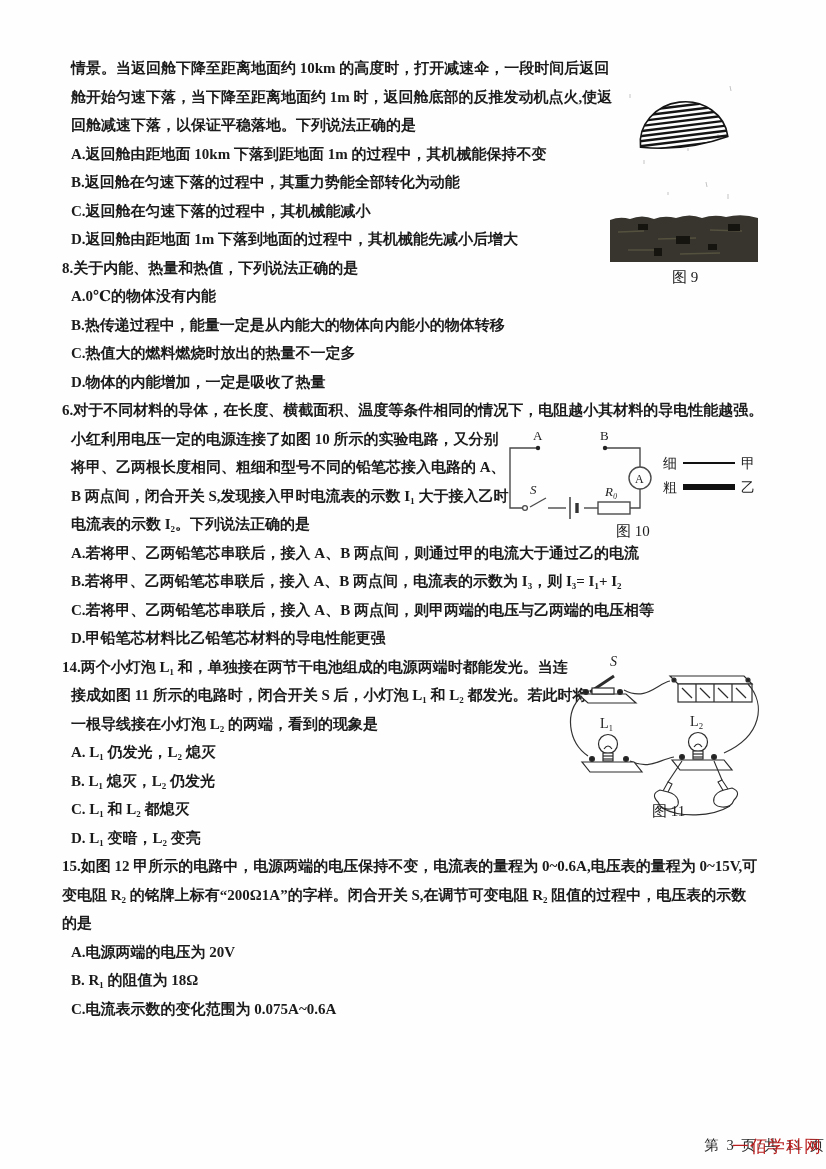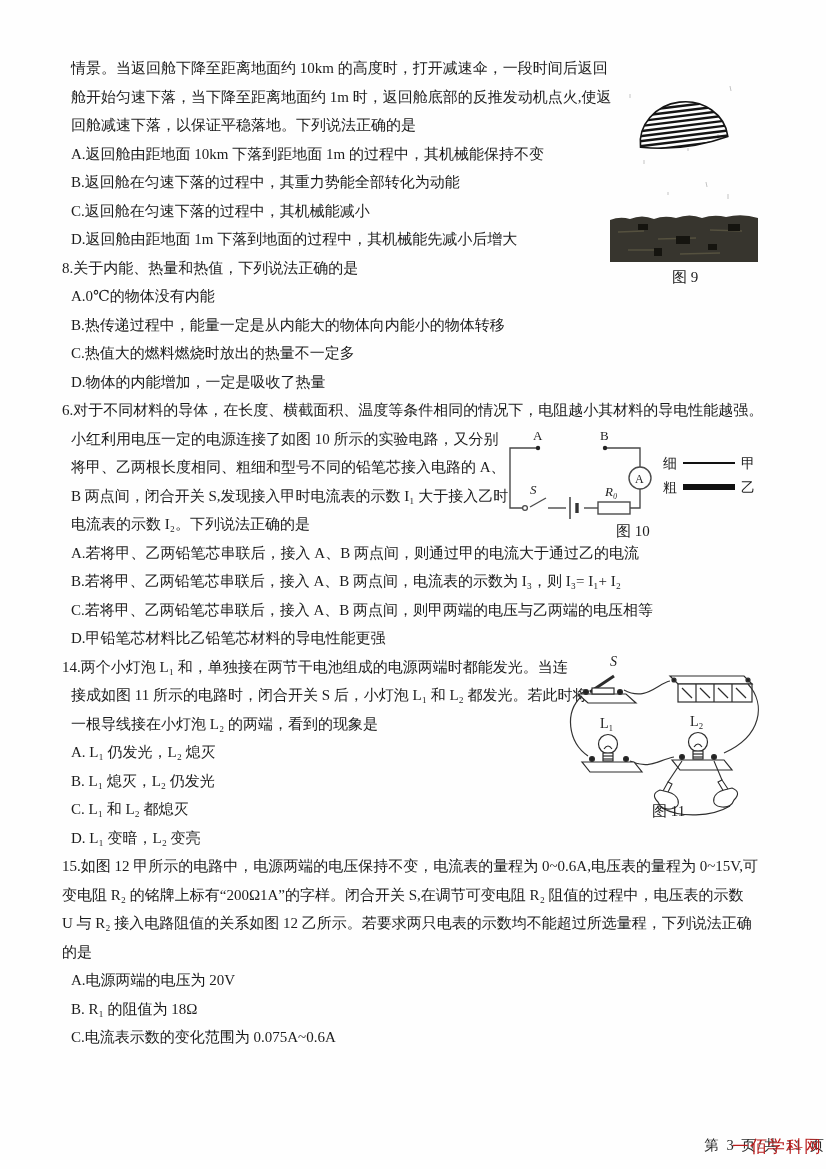--- a/index.html
+++ b/index.html
@@ -2,21 +2,21 @@
 <html><head>
 <meta charset="utf-8">
 <style>
   html,body{margin:0;padding:0;}
   body{
     width:826px;height:1169px;background:#ffffff;position:relative;overflow:hidden;
     font-family:"Liberation Serif","DejaVu Serif",serif;color:#1b1b1b;
   }
   .page{position:absolute;inset:0;background:#fefefe;}
   .text-col{position:absolute;left:62px;top:54px;}
-  .ln{height:28.5px;line-height:28.5px;font-size:15px;white-space:nowrap;}
+  .ln{height:28.5px;line-height:28.5px;font-size:15px;white-space:nowrap;font-weight:bold;}
   .ind{padding-left:9px;}
   .fig{position:absolute;}
   .fig svg text{font-family:"Liberation Serif","DejaVu Serif",serif;fill:#1b1b1b;}
   .caption{font-size:15px;}
   .footer{
     position:absolute;left:0;right:0;top:1136px;text-align:right;
     font-size:14.5px;color:#2a2a2a;letter-spacing:2px;
   }
   .watermark{
     position:absolute;right:4px;top:1135px;font-size:17px;color:#b91c1c;
@@ -58,21 +58,20 @@
     <div class="ln">14.两个小灯泡 L₁ 和，单独接在两节干电池组成的电源两端时都能发光。当连</div>
     <div class="ln ind">接成如图 11 所示的电路时，闭合开关 S 后，小灯泡 L₁ 和 L₂ 都发光。若此时将</div>
     <div class="ln ind">一根导线接在小灯泡 L₂ 的两端，看到的现象是</div>
     <div class="ln ind">A. L₁ 仍发光，L₂ 熄灭</div>
     <div class="ln ind">B. L₁ 熄灭，L₂ 仍发光</div>
     <div class="ln ind">C. L₁ 和 L₂ 都熄灭</div>
     <div class="ln ind">D. L₁ 变暗，L₂ 变亮</div>
 
     <div class="ln">15.如图 12 甲所示的电路中，电源两端的电压保持不变，电流表的量程为 0~0.6A,电压表的量程为 0~15V,可</div>
     <div class="ln">变电阻 R₂ 的铭牌上标有“200Ω1A”的字样。闭合开关 S,在调节可变电阻 R₂ 阻值的过程中，电压表的示数</div>
-    <div class="ln">U 与 R₂ 接入电路阻值的关系如图 12 乙所示。若要求两只电表的示数均不能超过所选量程，下列说法正确</div>
     <div class="ln">的是</div>
     <div class="ln ind">A.电源两端的电压为 20V</div>
     <div class="ln ind">B. R₁ 的阻值为 18Ω</div>
     <div class="ln ind">C.电流表示数的变化范围为 0.075A~0.6A</div>
   </div>
 
   <div class="fig" style="left:610px;top:64px;width:150px;height:224px;">
     <svg width="150" height="224" viewBox="0 0 150 224">
 
       <g stroke="#c4c4c4" stroke-width="1">

